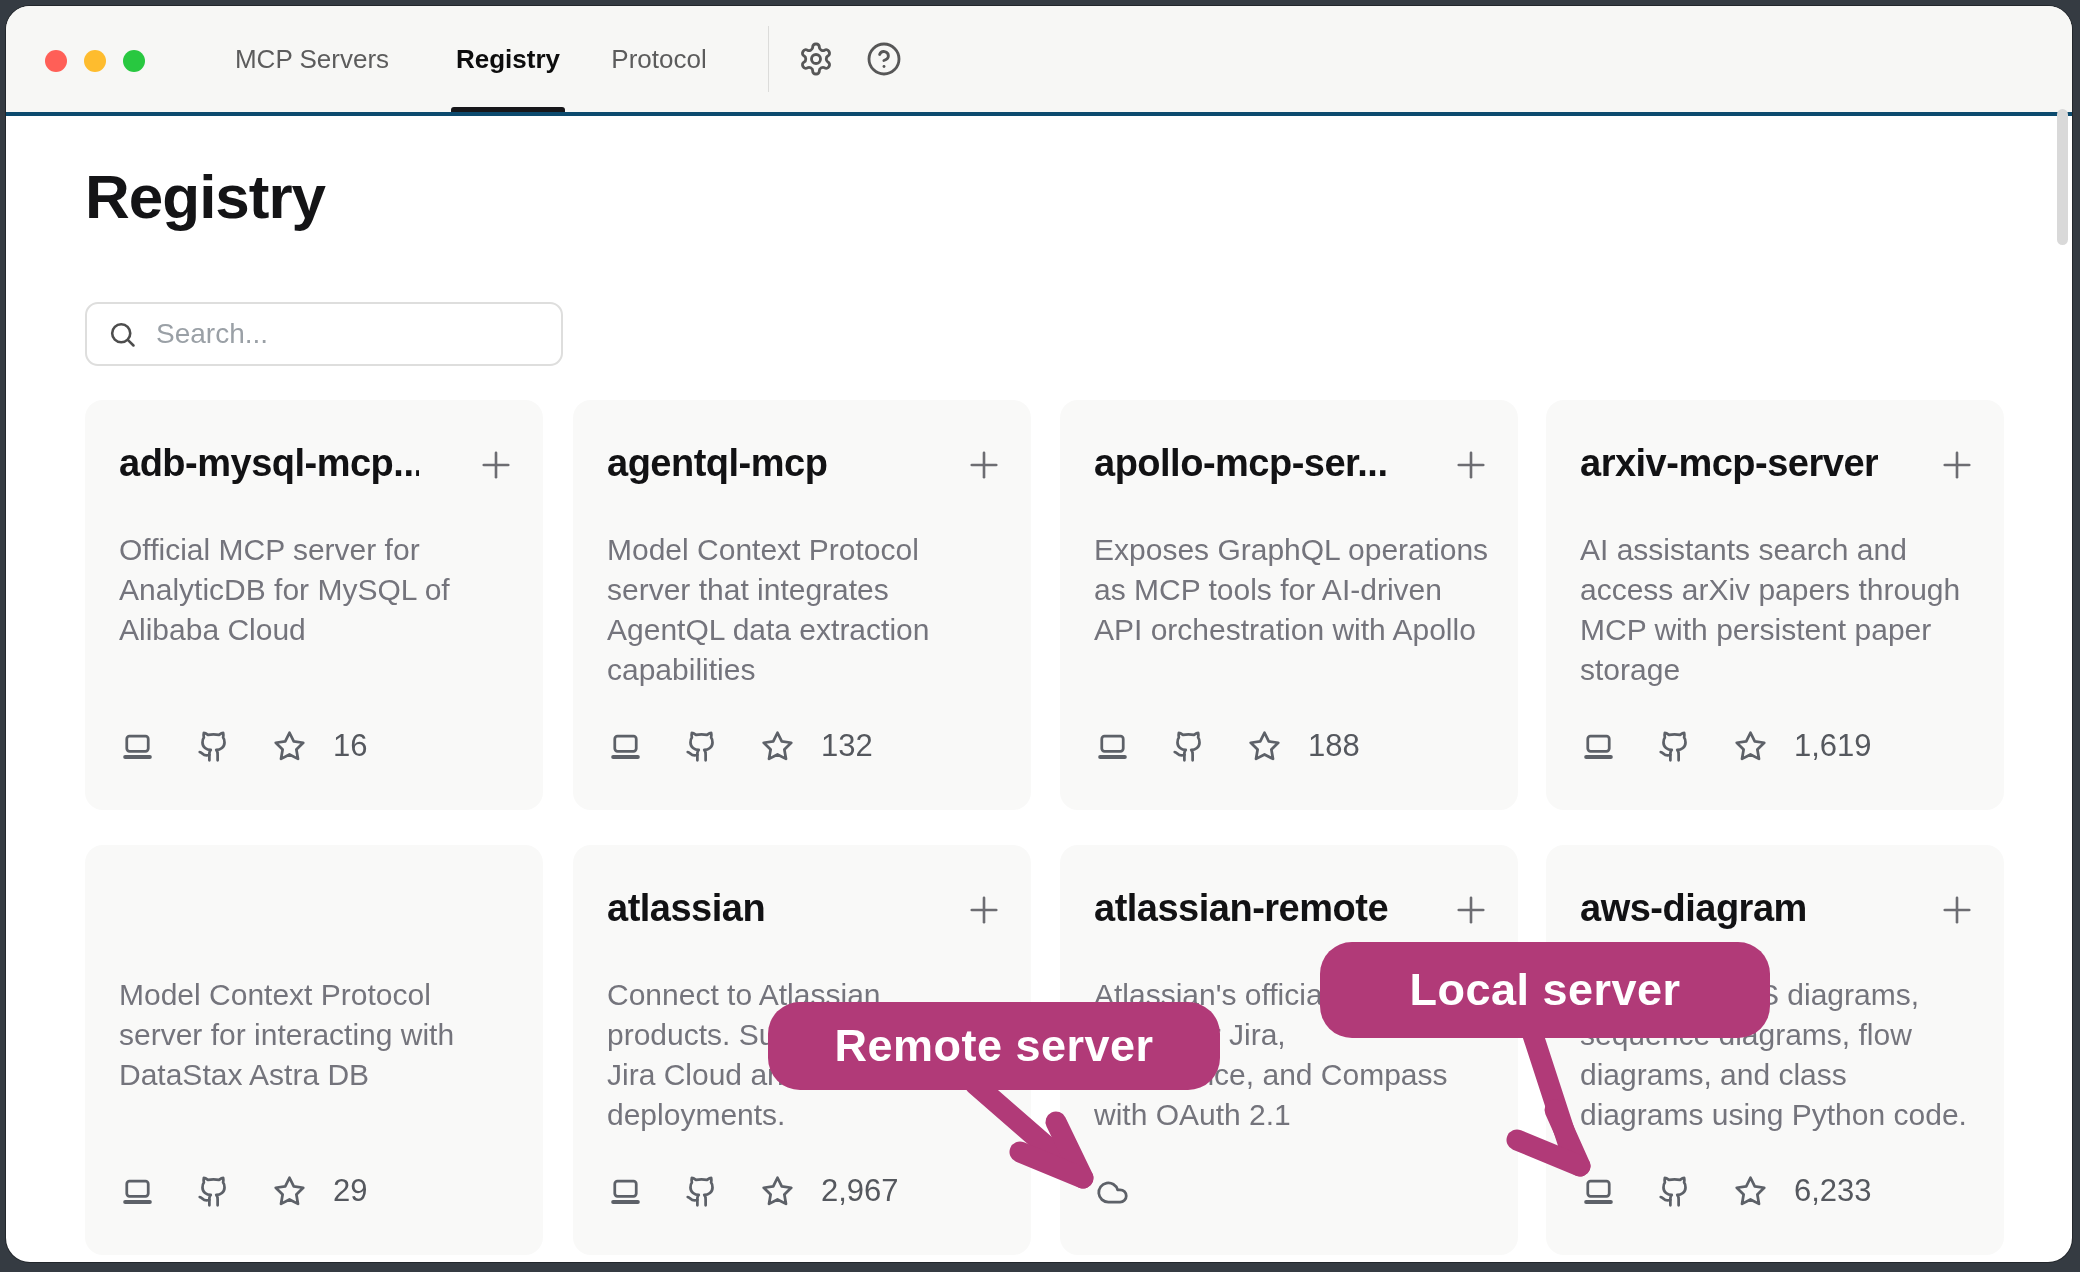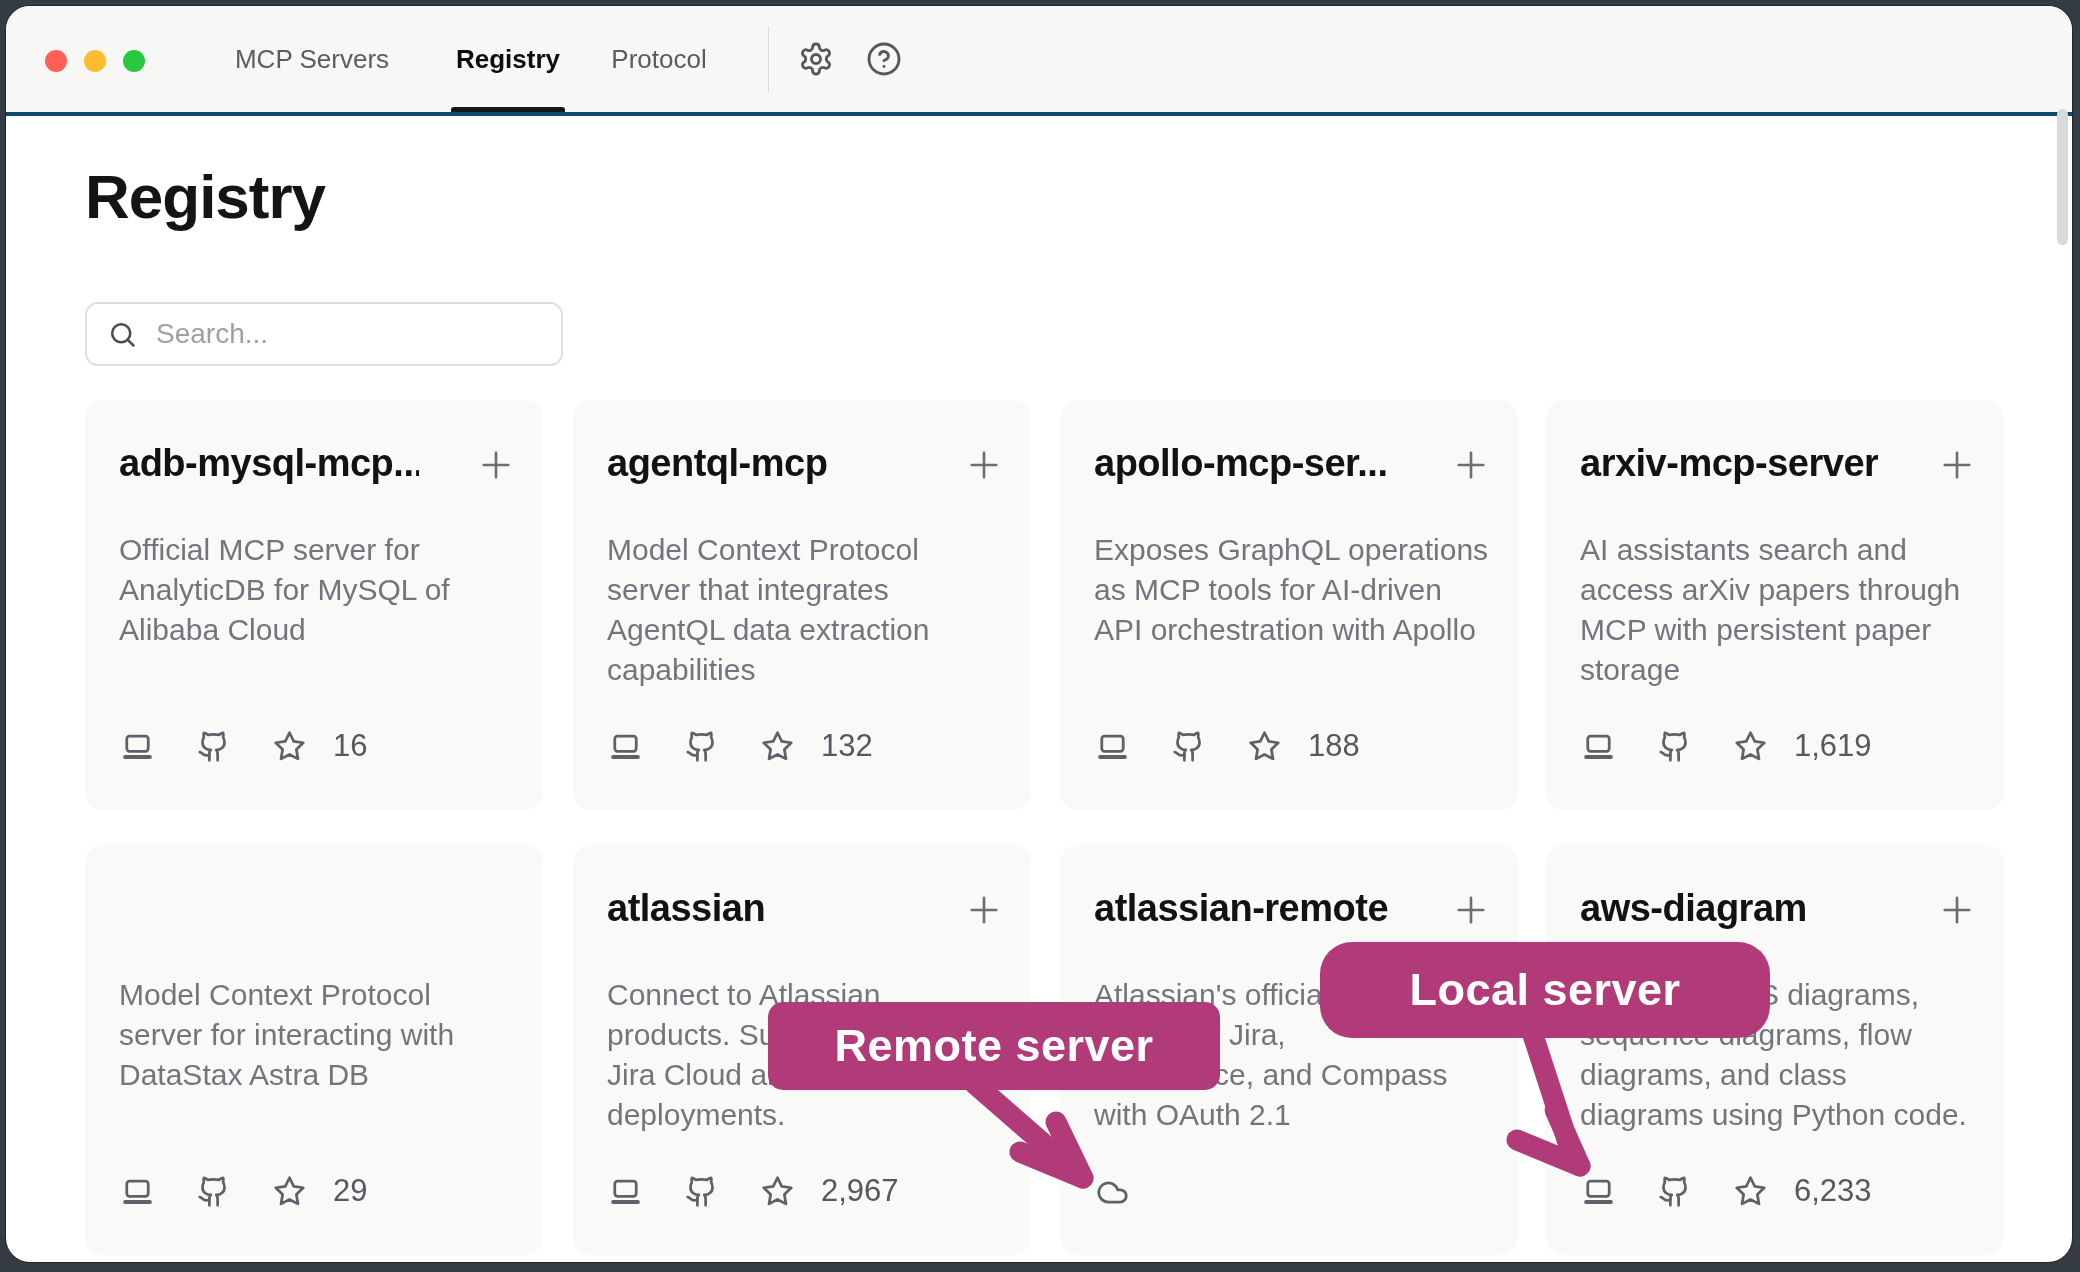--- a/index.html
+++ b/index.html
@@ -365,17 +365,17 @@
         <path d="M 1077 1172 L 1050 1116"></path>
         <path d="M 1077 1172 L 1014 1146"></path>
       </g>
       <g stroke="#b13a78" stroke-width="21" stroke-linecap="round" fill="none">
         <path d="M 1526 1026 L 1567 1152"></path>
         <path d="M 1574 1160 L 1549 1104"></path>
         <path d="M 1574 1160 L 1511 1134"></path>
       </g>
     </svg>
 
-    <div class="pill pill-remote" style="background: rgb(177, 58, 120); border-radius: 15px;">Remote server</div>
+    <div class="pill pill-remote" style="background: rgb(177, 58, 120);">Remote server</div>
     <div class="pill pill-local" style="background: rgb(177, 58, 120);">Local server</div>
 
   </div>
 </div>
 
 </body></html>

